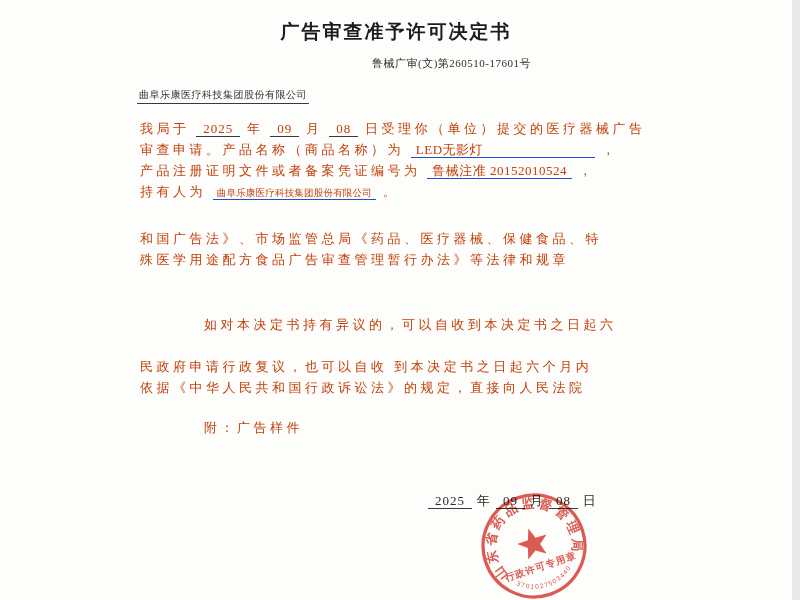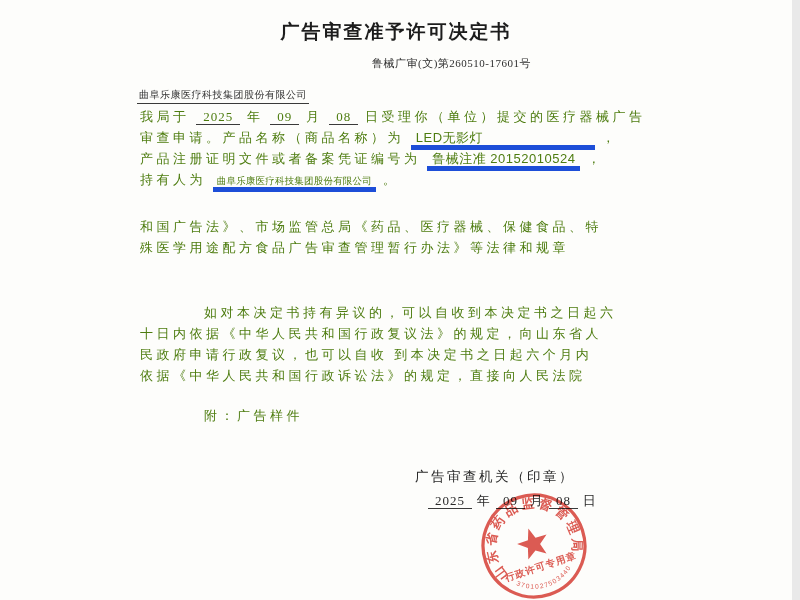--- a/index.html
+++ b/index.html
@@ -10,29 +10,29 @@
   }
   .title{
     position:absolute;top:19px;left:0;width:100%;text-align:center;
     font-size:19px;font-weight:bold;letter-spacing:2px;color:#1c1c1c;
   }
   .doc-no{position:absolute;top:56px;left:372px;font-size:11px;letter-spacing:.5px;color:#2e2e2e;}
   .addressee{
     position:absolute;top:88px;left:137px;font-size:10px;letter-spacing:.5px;
     border-bottom:1px solid #3a3a3a;padding:0 2px 1px 2px;color:#333;
   }
-  .bline{position:absolute;left:140px;font-size:13px;letter-spacing:3.5px;white-space:nowrap;color:#4d7c0f;}
+  .bline{position:absolute;left:140px;font-size:13px;letter-spacing:3.5px;white-space:nowrap;color:#c2410c;margin-top:12px;}
   .bline.indent{left:204px;}
   .num{
     border-bottom:1px solid #3a3a3a;padding:0 7px;letter-spacing:1px;
     font-family:"Liberation Serif",serif;
   }
   .fill{
-    border-bottom:5px solid #1d4ed8;padding:0 5px;letter-spacing:.5px;
-    font-family:Liberation Sans, sans-serif;
+    border-bottom:1px solid #1d4ed8;padding:0 5px;letter-spacing:.5px;
+    font-family:Liberation Serif, serif;
   }
   .fill.product{padding-right:112px;}
   .fill.small{font-size:9.5px;letter-spacing:.2px;padding:0 4px 1px 4px;}
   .footer-org{position:absolute;top:468px;left:415px;font-size:13.5px;letter-spacing:2.5px;color:#2a2a2a;}
   .footer-date{position:absolute;top:492px;left:428px;font-size:13px;letter-spacing:1.5px;color:#2a2a2a;}
   .seal{
     position:absolute;left:478px;top:490px;width:112px;height:112px;
     transform:rotate(-18deg);opacity:.88;mix-blend-mode:multiply;
   }
   .seal svg{display:block;width:100%;height:100%;}
@@ -70,27 +70,25 @@
   <div class="bline" style="top:171px;">
     <span>持有人为</span>
     <span class="fill small">曲阜乐康医疗科技集团股份有限公司</span>
     <span>。</span>
   </div>
 
   <div class="bline" style="top:218px;">和国广告法》、市场监管总局《药品、医疗器械、保健食品、特</div>
   <div class="bline" style="top:239px;">殊医学用途配方食品广告审查管理暂行办法》等法律和规章</div>
 
   <div class="bline indent" style="top:304px;">如对本决定书持有异议的，可以自收到本决定书之日起六</div>
-  <div class="bline" style="top:325px;">十日内依据《中华人民共和国行政复议法》的规定，向山东省人</div>
   <div class="bline" style="top:367px;">依据《中华人民共和国行政诉讼法》的规定，直接向人民法院</div>
   <div class="bline" style="top:346px;">民政府申请行政复议，也可以自收 到本决定书之日起六个月内</div>
 
   <div class="bline indent" style="top:407px;">附：广告样件</div>
 
-  <div class="footer-org">广告审查机关（印章）</div>
   <div class="footer-date">
     <span class="num">2025</span>
     <span>年</span>
     <span class="num">09</span>
     <span>月</span>
     <span class="num">08</span>
     <span>日</span>
   </div>
 
   <div class="seal">

